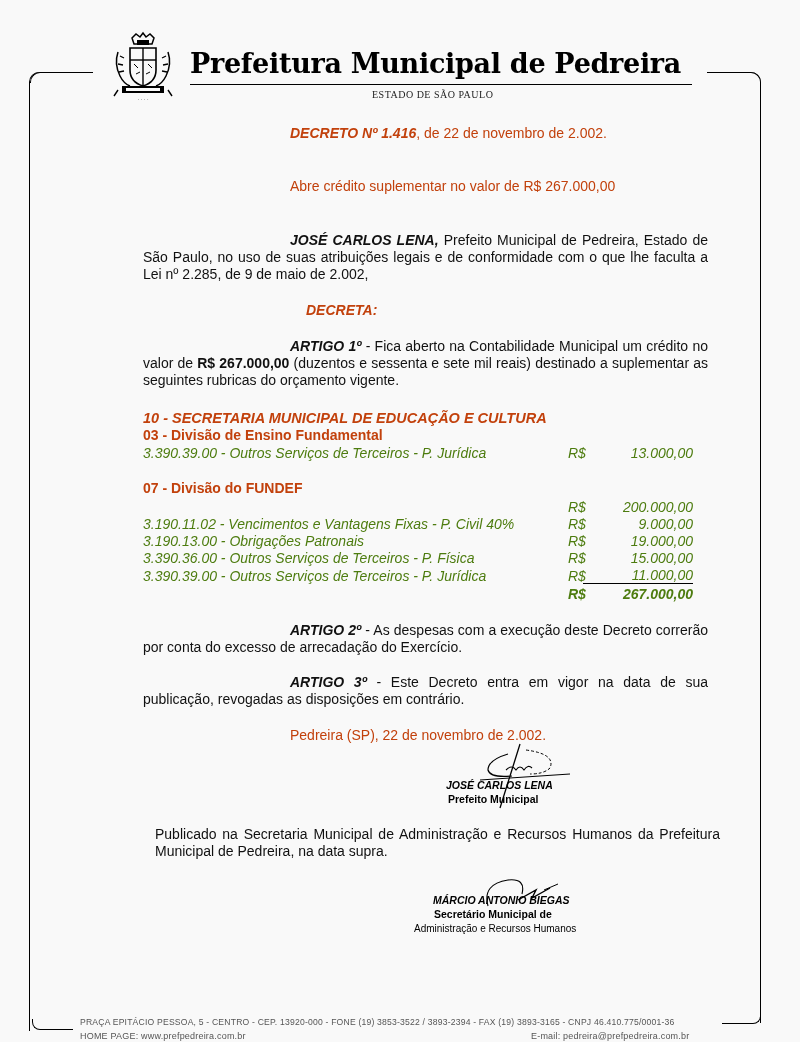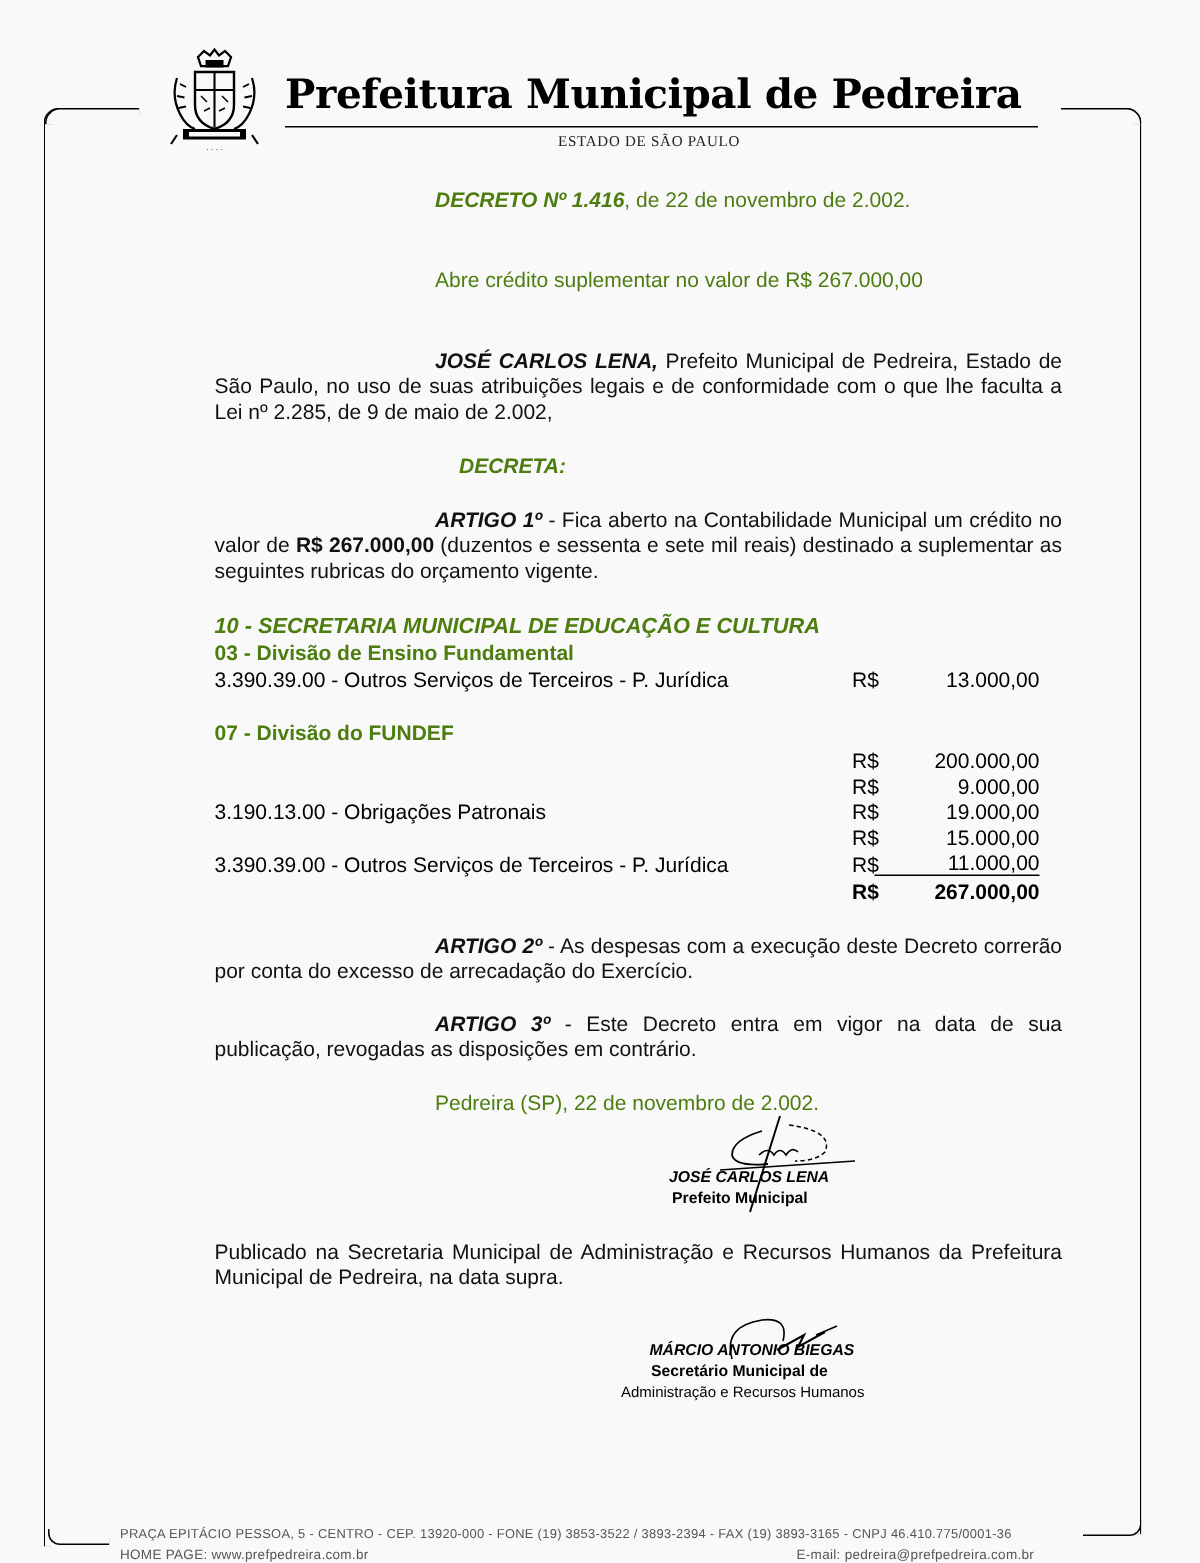--- a/index.html
+++ b/index.html
@@ -16,28 +16,28 @@
     .footer-line-right { left: 722px; top: 1013px; width: 38px; height: 10px; border-bottom: 1.5px solid #000; border-right: 1.5px solid #000; border-bottom-right-radius: 8px; }
 
     .crest { left: 110px; top: 30px; width: 66px; height: 72px; }
     .org-title {
       left: 190px; top: 48px; font-family: "DejaVu Serif", serif; font-weight: bold;
       font-size: 27px; letter-spacing: -0.3px; white-space: nowrap;
     }
     .title-rule { left: 190px; top: 84px; width: 502px; border-top: 1.5px solid #000; }
     .org-state { left: 372px; top: 89px; font-family: "Liberation Serif", serif; font-size: 10px; letter-spacing: 0.5px; color: #222; }
 
-    .txt { font-size: 14px; line-height: 17px; white-space: nowrap; color: #4d7c0f; }
+    .txt { font-size: 14px; line-height: 17px; white-space: nowrap; color: #c2410c; }
     .bi { font-weight: bold; font-style: italic; }
     .b { font-weight: bold; }
     .para { left: 143px; width: 565px; font-size: 14px; line-height: 17px; text-align: justify; color: #111; }
     .para .indent { display: inline-block; width: 147px; }
     .para-last { text-align-last: left; }
 
-    .row { left: 143px; width: 550px; height: 17px; font-size: 14px; line-height: 17px; color: #000000; }
+    .row { left: 143px; width: 550px; height: 17px; font-size: 14px; line-height: 17px; color: #4d7c0f; font-style: italic; }
     .row .desc { position: absolute; left: 0; white-space: nowrap; }
     .row .cur { position: absolute; left: 425px; }
     .row .amt { position: absolute; right: 0; text-align: right; }
     .row.underline .amt { border-bottom: 1px solid #000; line-height: 15px; }
     .row.total .cur, .row.total .amt { font-weight: bold; }
     .small { font-size: 10.5px; line-height: 13px; white-space: nowrap; }
     .footer { font-size: 9px; line-height: 13px; color: #555; white-space: nowrap; letter-spacing: 0.2px; }
   </style>
 </head>
 <body>
@@ -91,29 +91,31 @@
   <span class="cur">R$</span>
   <span class="amt">13.000,00</span>
 </div>
 
 <div class="abs txt b" style="left:143px;top:480px;">07 - Divisão do FUNDEF</div>
 <div class="abs row" style="top:499px;">
   <span class="cur">R$</span>
   <span class="amt">200.000,00</span>
 </div>
 <div class="abs row" style="top:516px;">
+  <span class="desc">3.190.11.02 - Vencimentos e Vantagens Fixas - P. Civil 40%</span>
   <span class="cur">R$</span>
   <span class="amt">9.000,00</span>
 </div>
 <div class="abs row" style="top:533px;">
   <span class="desc">3.190.13.00 - Obrigações Patronais</span>
   <span class="cur">R$</span>
   <span class="amt">19.000,00</span>
 </div>
 <div class="abs row" style="top:550px;">
+  <span class="desc">3.390.36.00 - Outros Serviços de Terceiros - P. Física</span>
   <span class="cur">R$</span>
   <span class="amt">15.000,00</span>
 </div>
 <div class="abs row underline" style="top:568px;">
   <span class="desc">3.390.39.00 - Outros Serviços de Terceiros - P. Jurídica</span>
   <span class="cur">R$</span>
   <span class="amt" style="width:110px;">11.000,00</span>
 </div>
 <div class="abs row total" style="top:586px;">
   <span class="cur">R$</span>
@@ -135,21 +137,21 @@
     <path d="M60 2 L40 66" stroke="#000" stroke-width="1.3" fill="none"></path>
     <path d="M48 12 Q28 18 28 28 Q30 36 52 34" stroke="#000" stroke-width="1.2" fill="none"></path>
     <path d="M46 28 Q52 22 56 28 Q60 22 64 28 Q68 22 72 26" stroke="#000" stroke-width="1.1" fill="none"></path>
     <path d="M66 8 Q96 12 90 26 Q84 32 70 32" stroke="#000" stroke-width="1" fill="none" stroke-dasharray="3 2"></path>
     <path d="M20 38 L110 32" stroke="#000" stroke-width="1" fill="none"></path>
   </svg>
 </div>
 <div class="abs small bi" style="left:446px;top:779px;">JOSÉ CARLOS LENA</div>
 <div class="abs small b" style="left:448px;top:793px;">Prefeito Municipal</div>
 
-<div class="abs para para-last" style="top:826px;">Publicado na Secretaria Municipal de Administração e Recursos Humanos da Prefeitura Municipal de Pedreira, na data supra.</div>
+<div class="abs para para-last" style="top:826px;margin-left:12px;">Publicado na Secretaria Municipal de Administração e Recursos Humanos da Prefeitura Municipal de Pedreira, na data supra.</div>
 
 <div class="abs" style="left:478px;top:876px;width:90px;height:36px;">
   <svg width="90" height="36" viewBox="0 0 90 36">
     <path d="M10 30 Q4 8 30 4 Q48 2 44 18" stroke="#000" stroke-width="1.1" fill="none"></path>
     <path d="M40 24 L58 14 L54 22 L72 12" stroke="#000" stroke-width="1.4" fill="none"></path>
     <path d="M66 14 L80 8" stroke="#000" stroke-width="1" fill="none"></path>
   </svg>
 </div>
 <div class="abs small bi" style="left:433px;top:894px;">MÁRCIO ANTONIO BIEGAS</div>
 <div class="abs small b" style="left:434px;top:908px;">Secretário Municipal de</div>

